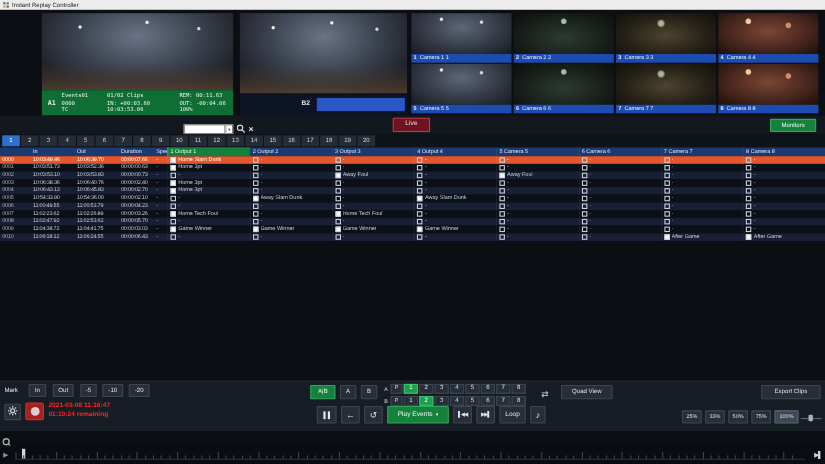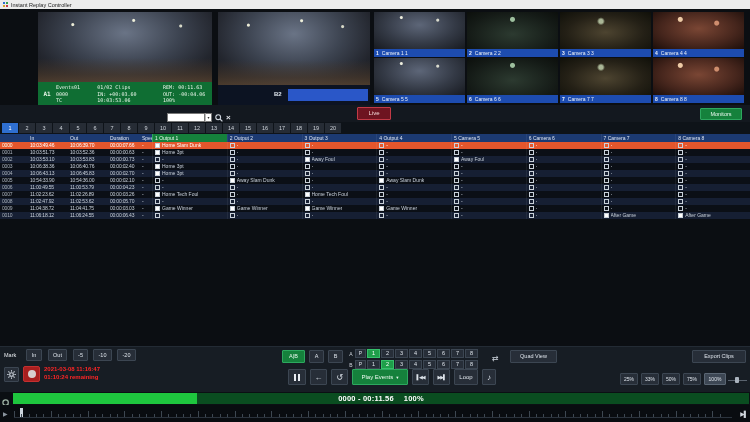--- a/index.html
+++ b/index.html
@@ -837,27 +837,20 @@
     </div>
   </div>
 
   <div class="progressrow">
     <span class="pmag">
       <svg width="9" height="9" viewBox="0 0 8 8">
           <circle cx="3.2" cy="3.2" r="2.4" fill="none" stroke="#9fb3a5" stroke-width="1.1"></circle>
           <line x1="5" y1="5" x2="7.4" y2="7.4" stroke="#9fb3a5" stroke-width="1.2"></line>
         </svg>
     </span>
-    <div class="pbar">
-      <div class="pfill" id="pfill" style="width: 25%;"></div>
-      <div class="ptext">
-        <span>0000 - 00:11.56</span>
-        <span>100%</span>
-      </div>
-    </div>
   </div>
 
   <div class="timeline" id="ruler">
     <span class="tl-left">▶</span>
     <span class="tl-marker"></span>
     <span class="baseline"></span>
     <span class="tl-right">▶▌</span>
   <span class="tick" style="left: 14px; height: 6px;"></span>
       <span class="tick" style="left: 21.35px; height: 3px;"></span>
       <span class="tick" style="left: 28.7px; height: 3px;"></span>

